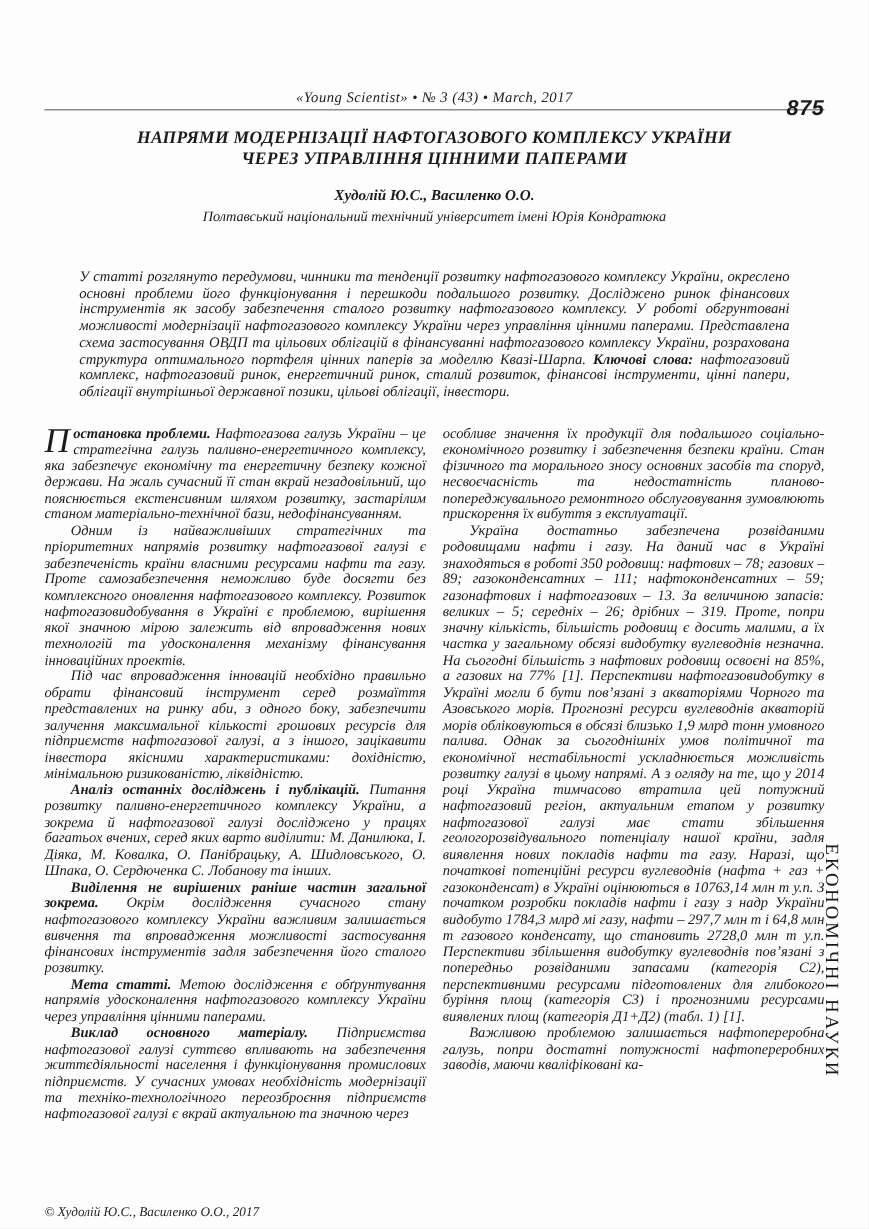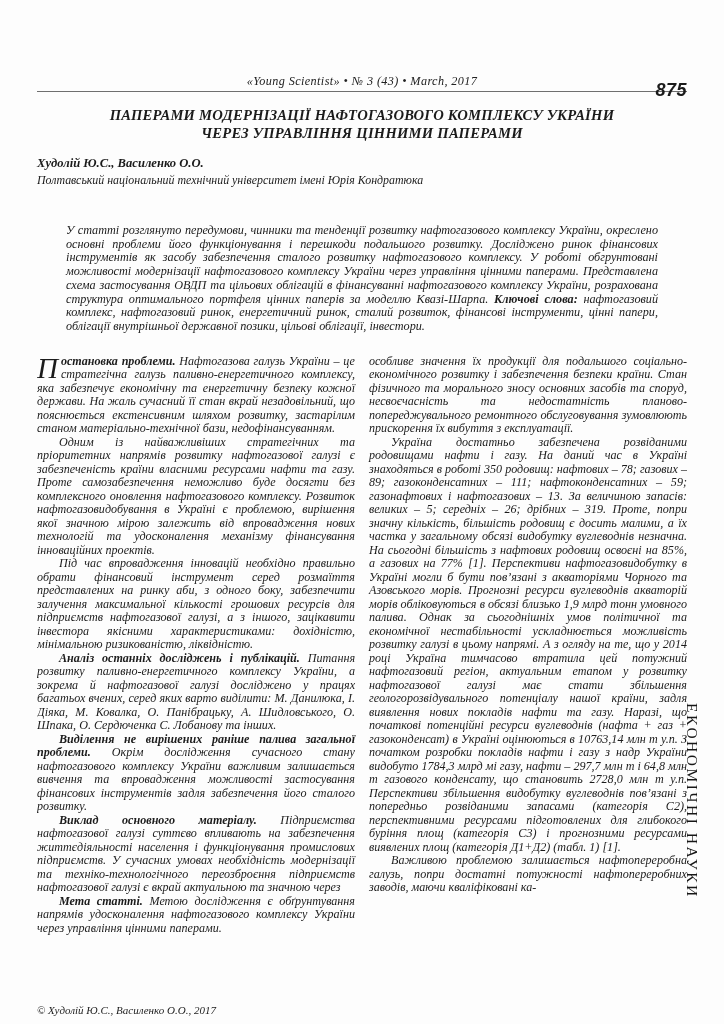--- a/index.html
+++ b/index.html
@@ -24,22 +24,22 @@
     position:absolute; right:0; top:64px;
     font-family:"Liberation Sans","DejaVu Sans",sans-serif;
     font-size:18px; font-weight:bold; color:#1a1a1a; letter-spacing:.5px;
   }
   .rule { border-top:1.6px solid #6f6f6f; margin-top:2px; }
   .udk { margin:10px 0 0 29px; font-size:11.6px; color:#222; }
   .title {
     margin-top:15px; text-align:center;
     font-size:14.6px; font-weight:bold; line-height:18px; letter-spacing:.25px;
   }
-  .authors { margin-top:14px; text-align:left; font-size:12.6px; font-weight:bold; }
-  .affil   { margin-top:2px;  font-size:11.9px; }
+  .authors { margin-top:14px; text-align:center; font-size:12.6px; font-weight:bold; }
+  .affil   { margin-top:2px;  text-align:center; font-size:11.9px; }
   .abstract {
     margin:36px 29px 0 29px;
     font-size:12.2px; line-height:13.7px; text-align:justify;
     hyphens:auto; -webkit-hyphens:auto;
   }
   
   .cols {
     margin-top:21px; display:flex; gap:14px;
     height:646px; overflow:hidden;
   }
@@ -72,39 +72,39 @@
   <div class="content">
 
     <div class="hdr">
       <div class="journal-line">«Young Scientist» • № 3 (43) • March, 2017</div>
       <div class="page-num">875</div>
       <div class="rule"></div>
     </div>
 
 
     <h1 class="title">
-      <span style="display:block">ПАПЕРАМИ МОДЕРНІЗАЦІЇ НАФТОГАЗОВОГО КОМПЛЕКСУ УКРАЇНИ</span>
+      <span style="display:block">НАПРЯМИ МОДЕРНІЗАЦІЇ НАФТОГАЗОВОГО КОМПЛЕКСУ УКРАЇНИ</span>
       <span style="display:block">ЧЕРЕЗ УПРАВЛІННЯ ЦІННИМИ ПАПЕРАМИ</span>
     </h1>
 
     <div class="authors">Худолій Ю.С., Василенко О.О.</div>
     <div class="affil">Полтавський національний технічний університет імені Юрія Кондратюка</div>
 
     <p class="abstract"><span>У статті розглянуто передумови, чинники та тенденції розвитку нафтогазового комплексу України, окреслено основні проблеми його функціонування і перешкоди подальшого розвитку. Досліджено ринок фінансових інструментів як засобу забезпечення сталого розвитку нафтогазового комплексу. У роботі обгрунтовані можливості модернізації нафтогазового комплексу України через управління цінними паперами. Представлена схема застосування ОВДП та цільових облігацій в фінансуванні нафтогазового комплексу України, розрахована структура оптимального портфеля цінних паперів за моделлю Квазі-Шарпа. </span><b>Ключові слова:</b><span> нафтогазовий комплекс, нафтогазовий ринок, енергетичний ринок, сталий розвиток, фінансові інструменти, цінні папери, облігації внутрішньої державної позики, цільові облігації, інвестори.</span></p>
 
     <div class="cols">
 
       <div class="col">
         <p class="noindent"><span class="dropcap">П</span><b>остановка проблеми.</b><span> Нафтогазова галузь України – це стратегічна галузь паливно-енергетичного комплексу, яка забезпечує економічну та енергетичну безпеку кожної держави. На жаль сучасний її стан вкрай незадовільний, що пояснюється екстенсивним шляхом розвитку, застарілим станом матеріально-технічної бази, недофінансуванням.</span></p>
         <p><span>Одним із найважливіших стратегічних та пріоритетних напрямів розвитку нафтогазової галузі є забезпеченість країни власними ресурсами нафти та газу. Проте самозабезпечення неможливо буде досягти без комплексного оновлення нафтогазового комплексу. Розвиток нафтогазовидобування в Україні є проблемою, вирішення якої значною мірою залежить від впровадження нових технологій та удосконалення механізму фінансування інноваційних проектів.</span></p>
         <p><span>Під час впровадження інновацій необхідно правильно обрати фінансовий інструмент серед розмаїття представлених на ринку аби, з одного боку, забезпечити залучення максимальної кількості грошових ресурсів для підприємств нафтогазової галузі, а з іншого, зацікавити інвестора якісними характеристиками: дохідністю, мінімальною ризикованістю, ліквідністю.</span></p>
         <p><b>Аналіз останніх досліджень і публікацій.</b><span> Питання розвитку паливно-енергетичного комплексу України, а зокрема й нафтогазової галузі досліджено у працях багатьох вчених, серед яких варто виділити: М. Данилюка, І. Діяка, М. Ковалка, О. Панібрацьку, А. Шидловського, О. Шпака, О. Сердюченка С. Лобанову та інших.</span></p>
-        <p><b>Виділення не вирішених раніше палива загальної проблеми.</b><span> Окрім дослідження сучасного стану нафтогазового комплексу України важливим залишається вивчення та впровадження можливості застосування фінансових інструментів задля забезпечення його сталого розвитку.</span></p>
+        <p><b>Виділення не вирішених раніше частин загальної зокрема.</b><span> Окрім дослідження сучасного стану нафтогазового комплексу України важливим залишається вивчення та впровадження можливості застосування фінансових інструментів задля забезпечення його сталого розвитку.</span></p>
+        <p><b>Мета статті.</b><span> Метою дослідження є обґрунтування напрямів удосконалення нафтогазового комплексу України через управління цінними паперами.</span></p>
         <p><b>Виклад основного матеріалу.</b><span> Підприємства нафтогазової галузі суттєво впливають на забезпечення життєдіяльності населення і функціонування промислових підприємств. У сучасних умовах необхідність модернізації та техніко-технологічного переозброєння підприємств нафтогазової галузі є вкрай актуальною та значною через</span></p>
-        <p><b>Мета статті.</b><span> Метою дослідження є обґрунтування напрямів удосконалення нафтогазового комплексу України через управління цінними паперами.</span></p>
       </div>
 
       <div class="col">
         <p class="noindent"><span>особливе значення їх продукції для подальшого соціально-економічного розвитку і забезпечення безпеки країни. Стан фізичного та морального зносу основних засобів та споруд, несвоєчасність та недостатність планово-попереджувального ремонтного обслуговування зумовлюють прискорення їх вибуття з експлуатації.</span></p>
         <p><span>Україна достатньо забезпечена розвіданими родовищами нафти і газу. На даний час в Україні знаходяться в роботі 350 родовищ: нафтових – 78; газових – 89; газоконденсатних – 111; нафтоконденсатних – 59; газонафтових і нафтогазових – 13. За величиною запасів: великих – 5; середніх – 26; дрібних – 319. Проте, попри значну кількість, більшість родовищ є досить малими, а їх частка у загальному обсязі видобутку вуглеводнів незначна. На сьогодні більшість з нафтових родовищ освоєні на 85%, а газових на 77% [1]. Перспективи нафтогазовидобутку в Україні могли б бути пов’язані з акваторіями Чорного та Азовського морів. Прогнозні ресурси вуглеводнів акваторій морів обліковуються в обсязі близько 1,9 млрд тонн умовного палива. Однак за сьогоднішніх умов політичної та економічної нестабільності ускладнюється можливість розвитку галузі в цьому напрямі. А з огляду на те, що у 2014 році Україна тимчасово втратила цей потужний нафтогазовий регіон, актуальним етапом у розвитку нафтогазової галузі має стати збільшення геологорозвідувального потенціалу нашої країни, задля виявлення нових покладів нафти та газу. Наразі, що початкові потенційні ресурси вуглеводнів (нафта + газ + газоконденсат) в Україні оцінюються в 10763,14 млн т у.п. З початком розробки покладів нафти і газу з надр України видобуто 1784,3 млрд мі газу, нафти – 297,7 млн т і 64,8 млн т газового конденсату, що становить 2728,0 млн т у.п. Перспективи збільшення видобутку вуглеводнів пов’язані з попередньо розвіданими запасами (категорія С2), перспективними ресурсами підготовлених для глибокого буріння площ (категорія С3) і прогнозними ресурсами виявлених площ (категорія Д1+Д2) (табл. 1) [1].</span></p>
         <p><span>Важливою проблемою залишається нафтопереробна галузь, попри достатні потужності нафтопереробних заводів, маючи кваліфіковані ка-</span></p>
       </div>
 
     </div>
 

